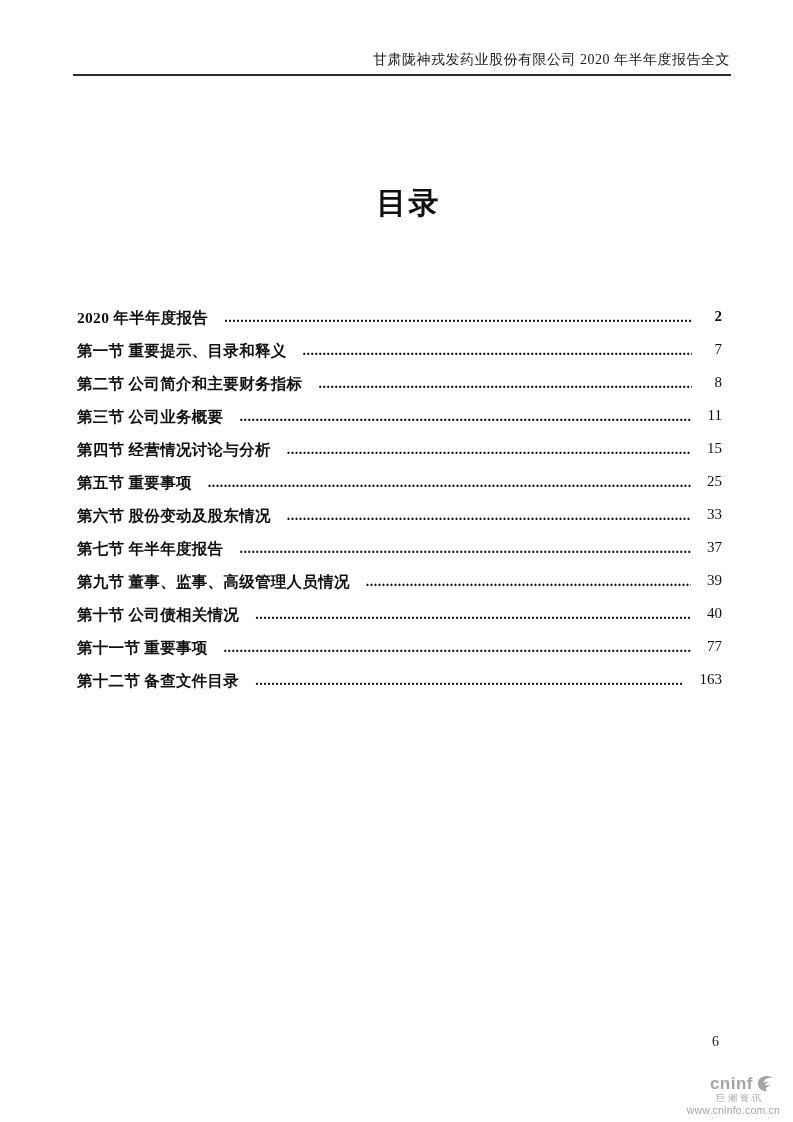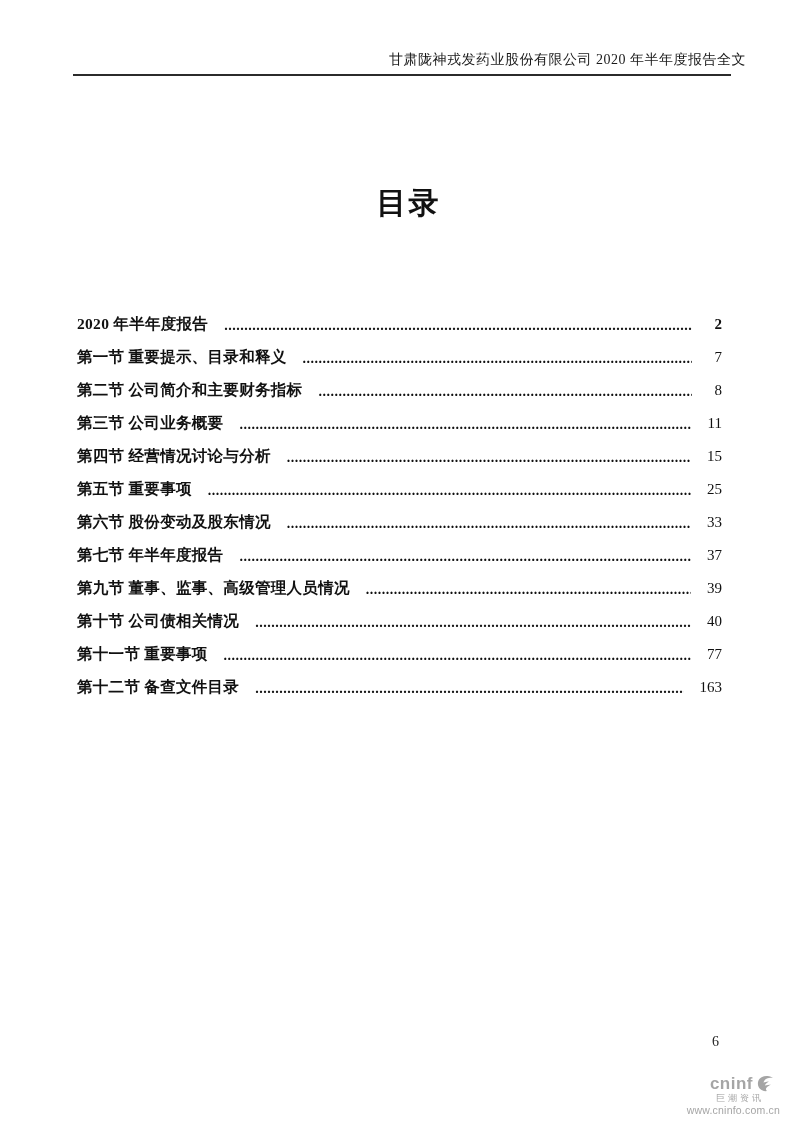--- a/index.html
+++ b/index.html
@@ -14,21 +14,21 @@
     background: #ffffff;
     font-family: "Liberation Serif", "DejaVu Serif", serif;
     color: #1a1a1a;
     overflow: hidden;
   }
   
   .header-text {
     position: absolute;
     top: 51px;
     left: 76px;
-    right: 47px;
+    right: 63px;
     text-align: right;
     font-size: 14px;
     letter-spacing: 0.5px;
     color: #1a1a1a;
     white-space: nowrap;
   }
   .header-rule {
     position: absolute;
     top: 74px;
     left: 73px;
@@ -52,21 +52,21 @@
   }
   
   .toc {
     position: absolute;
     top: 308px;
     left: 77px;
     width: 645px;
   }
   .toc-row {
     display: flex;
-    align-items: center;
+    align-items: flex-start;
     height: 33px;
     font-size: 15.5px;
     font-weight: bold;
     color: #111111;
     white-space: nowrap;
     gap: 15px;
   }
   .toc-label {
     flex: 0 0 auto;
     letter-spacing: 0.3px;

